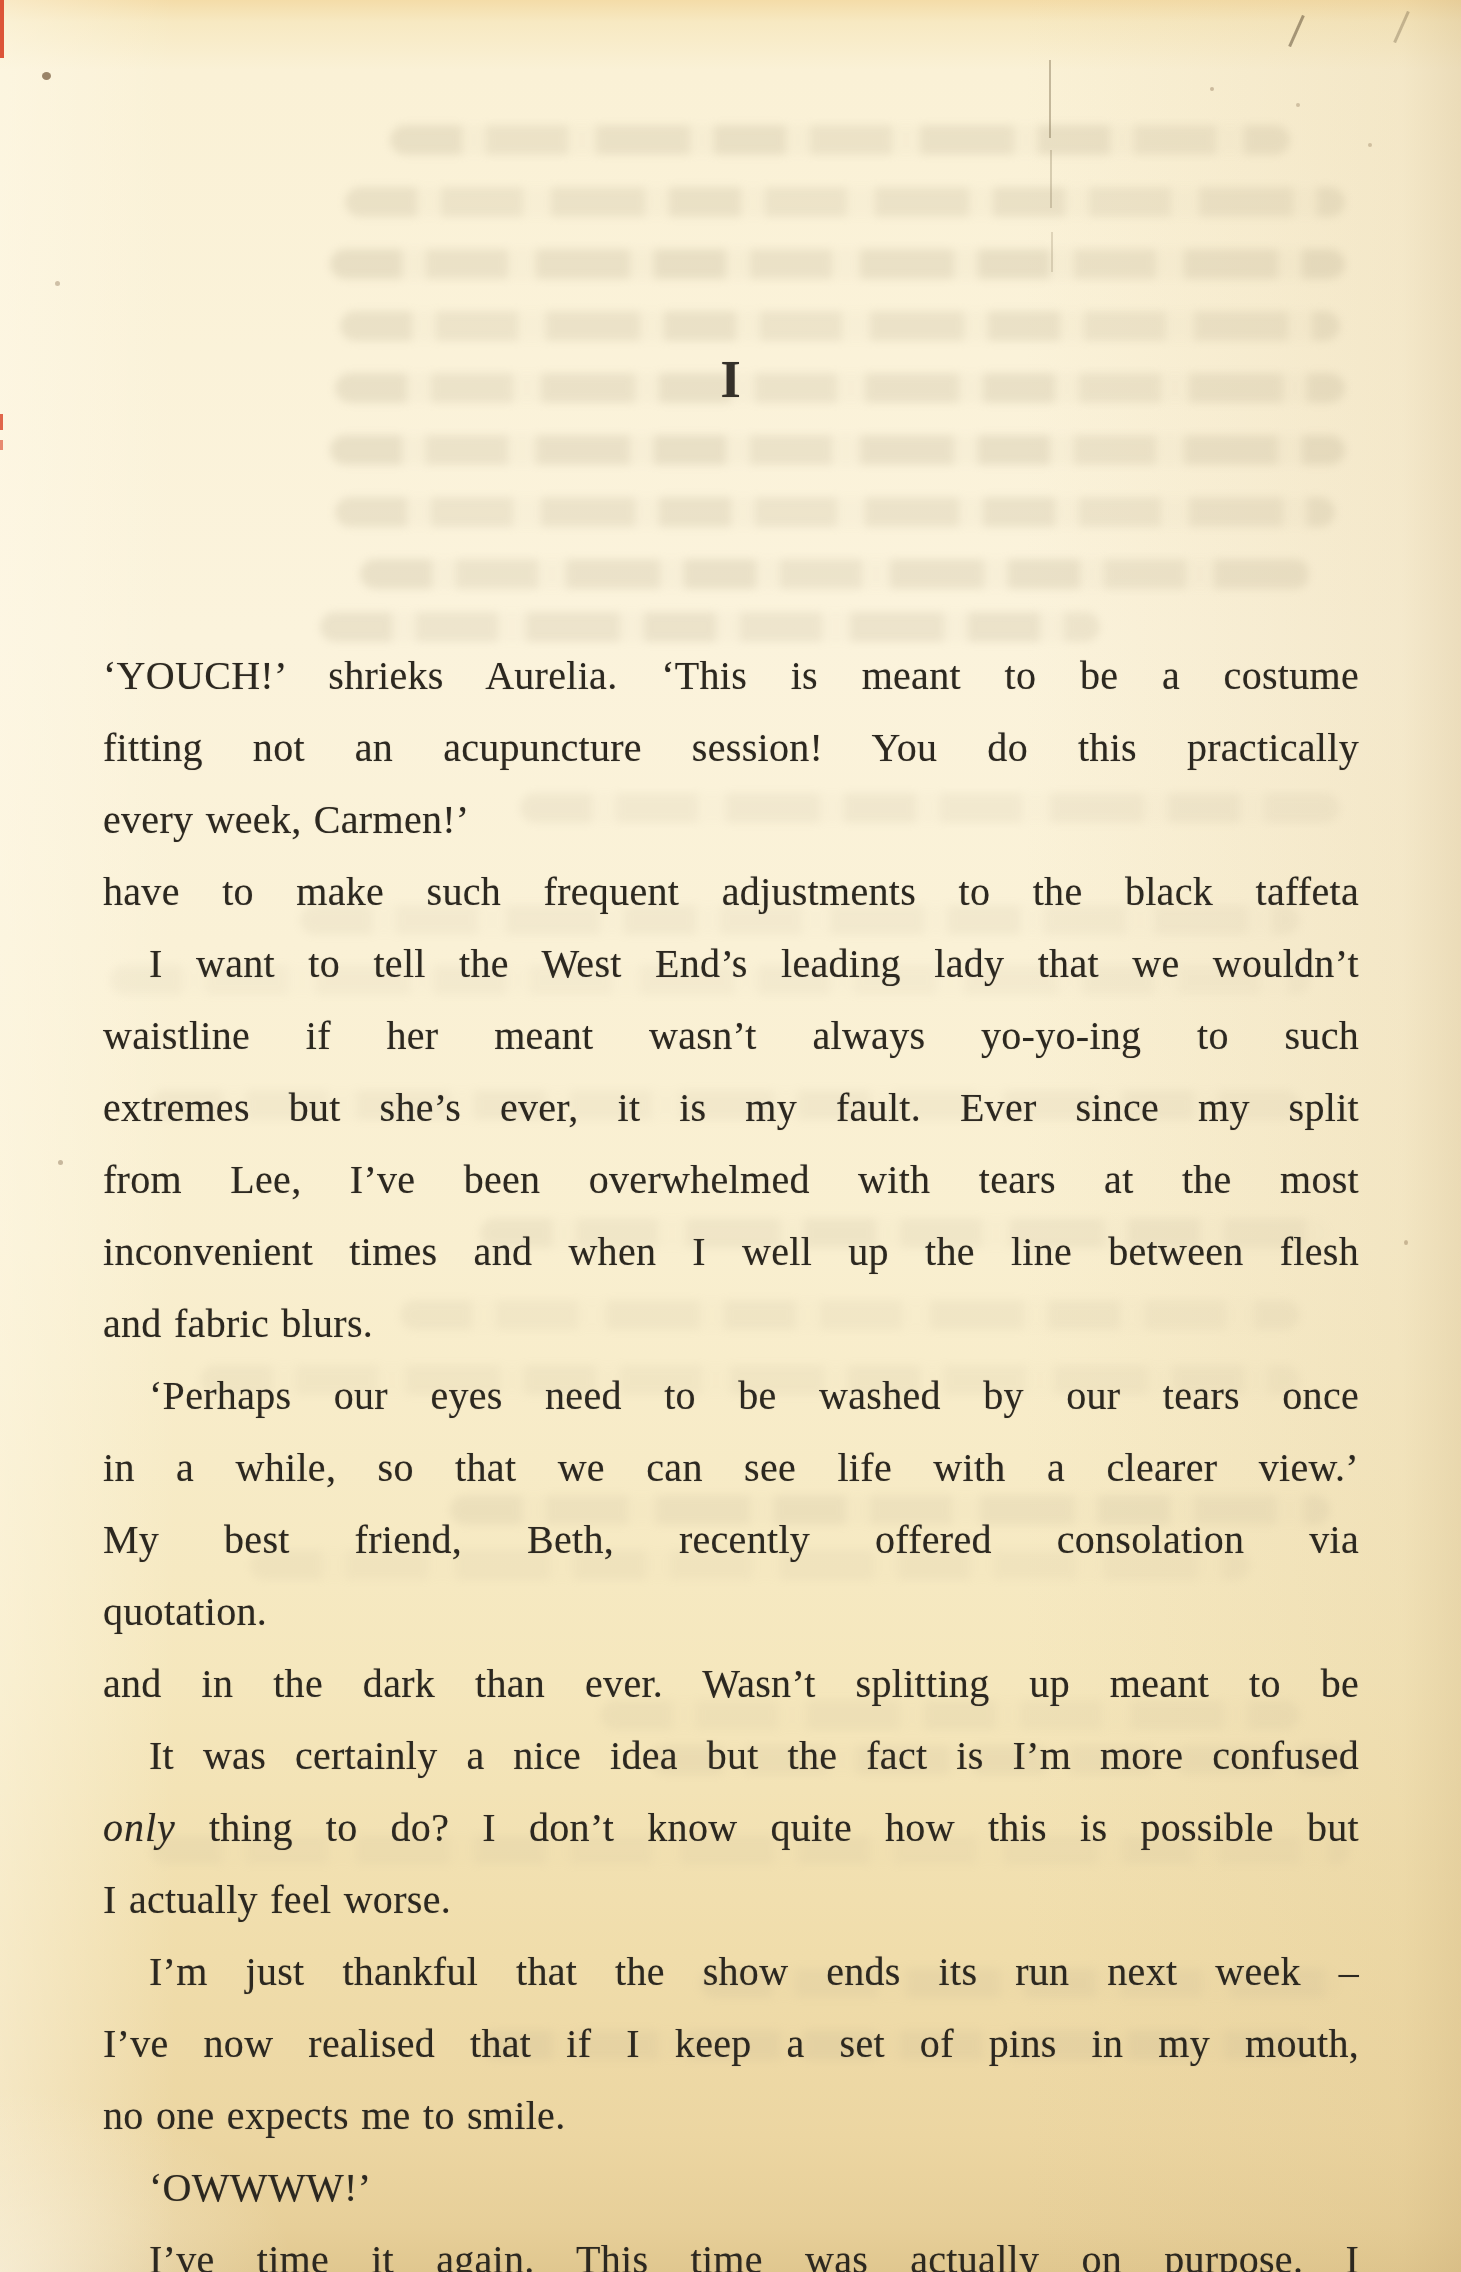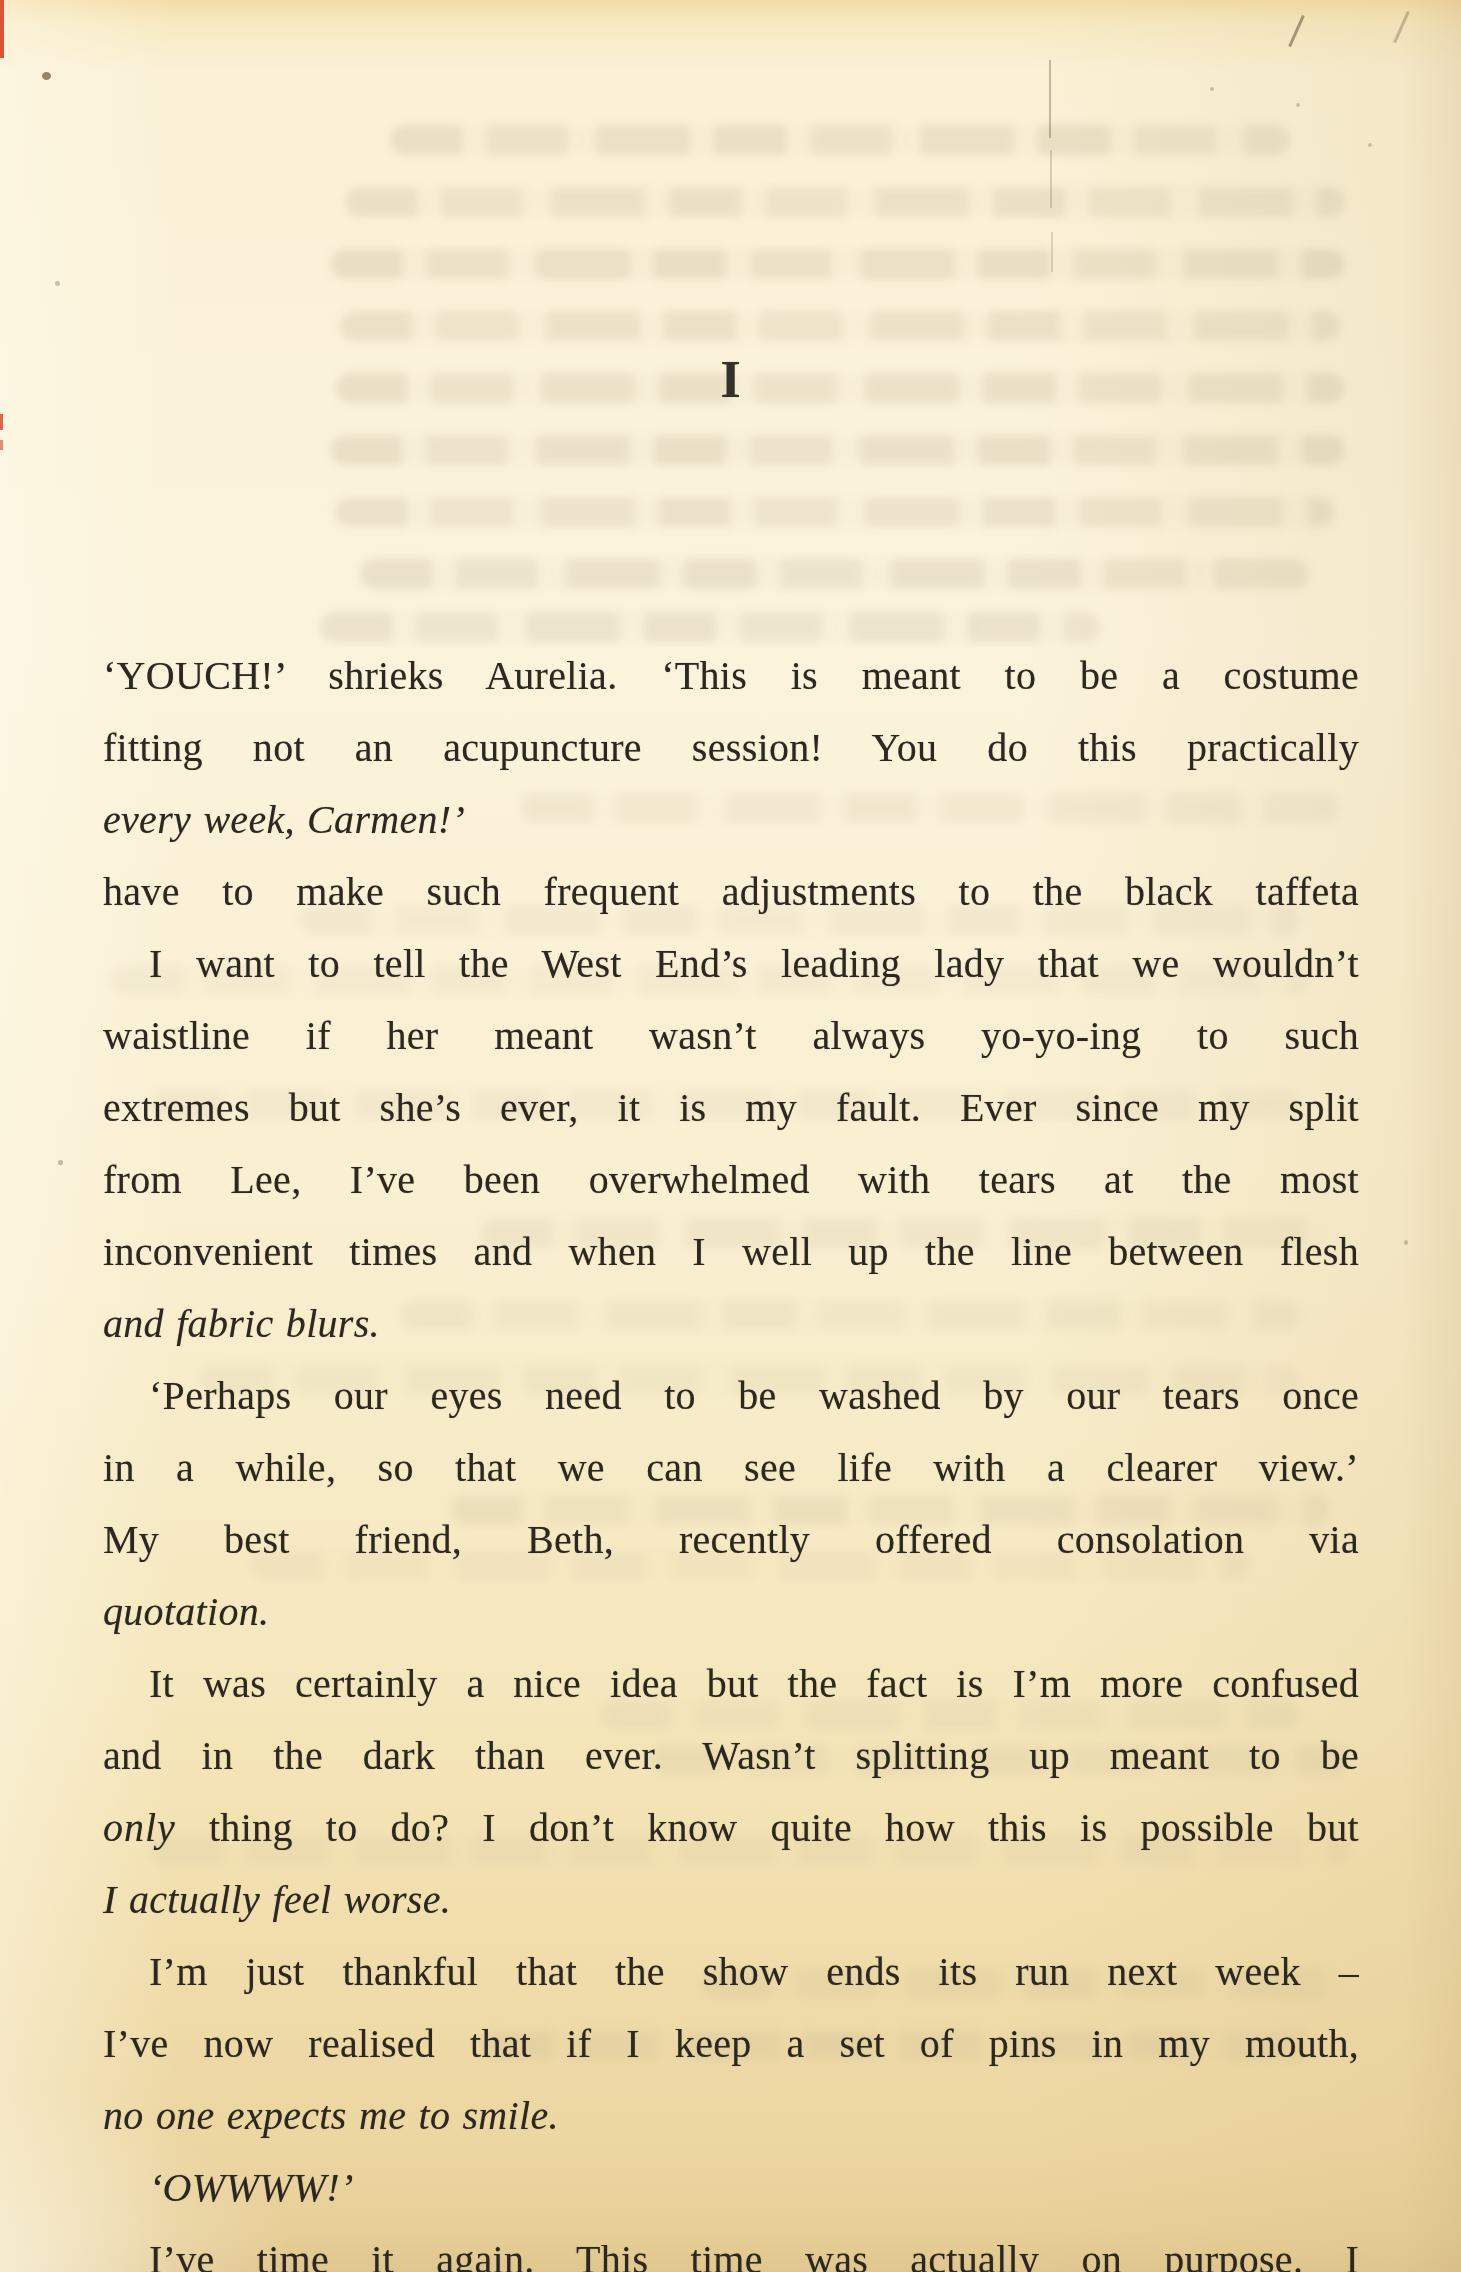--- a/index.html
+++ b/index.html
@@ -51,21 +51,21 @@
     word-spacing: 2px;
     text-shadow: 0 0 1px rgba(44,40,32,0.38);
   }
   .line {
     height: 60px; line-height: 60px;
     text-align: justify;
     text-align-last: justify;
     white-space: normal;
     margin-top: 12px;
   }
-  .line.last { text-align-last: left; font-style: italic; }
+  .line.last { text-align-last: left; }
   .line.indent { padding-left: 46px; }
   .line em { font-style: italic; letter-spacing: 1px; }
 </style>
 </head>
 <body>
 
 <div class="page"></div>
 
 <div id="ghost-layer">
     <div class="ghost" style="left: 390px; top: 125px; width: 900px; opacity: 0.42;"></div>
@@ -120,22 +120,22 @@
     <div class="line indent">I want to tell the West End’s leading lady that we wouldn’t</div>
     <div class="line">waistline if her meant wasn’t always yo-yo-ing to such</div>
     <div class="line">extremes but she’s ever, it is my fault. Ever since my split</div>
     <div class="line">from Lee, I’ve been overwhelmed with tears at the most</div>
     <div class="line">inconvenient times and when I well up the line between flesh</div>
     <div class="line last">and fabric blurs.</div>
     <div class="line indent">‘Perhaps our eyes need to be washed by our tears once</div>
     <div class="line">in a while, so that we can see life with a clearer view.’</div>
     <div class="line">My best friend, Beth, recently offered consolation via</div>
     <div class="line last">quotation.</div>
+    <div class="line">and in the dark than ever. Wasn’t splitting up meant to be</div>
     <div class="line indent">It was certainly a nice idea but the fact is I’m more confused</div>
-    <div class="line">and in the dark than ever. Wasn’t splitting up meant to be</div>
     <div class="line"><em>only</em> thing to do? I don’t know quite how this is possible but</div>
     <div class="line last">I actually feel worse.</div>
     <div class="line indent">I’m just thankful that the show ends its run next week –</div>
     <div class="line">I’ve now realised that if I keep a set of pins in my mouth,</div>
     <div class="line last">no one expects me to smile.</div>
     <div class="line indent last">‘OWWWW!’</div>
     <div class="line indent">I’ve time it again. This time was actually on purpose. I</div>
   </div>
 
 </body></html>

